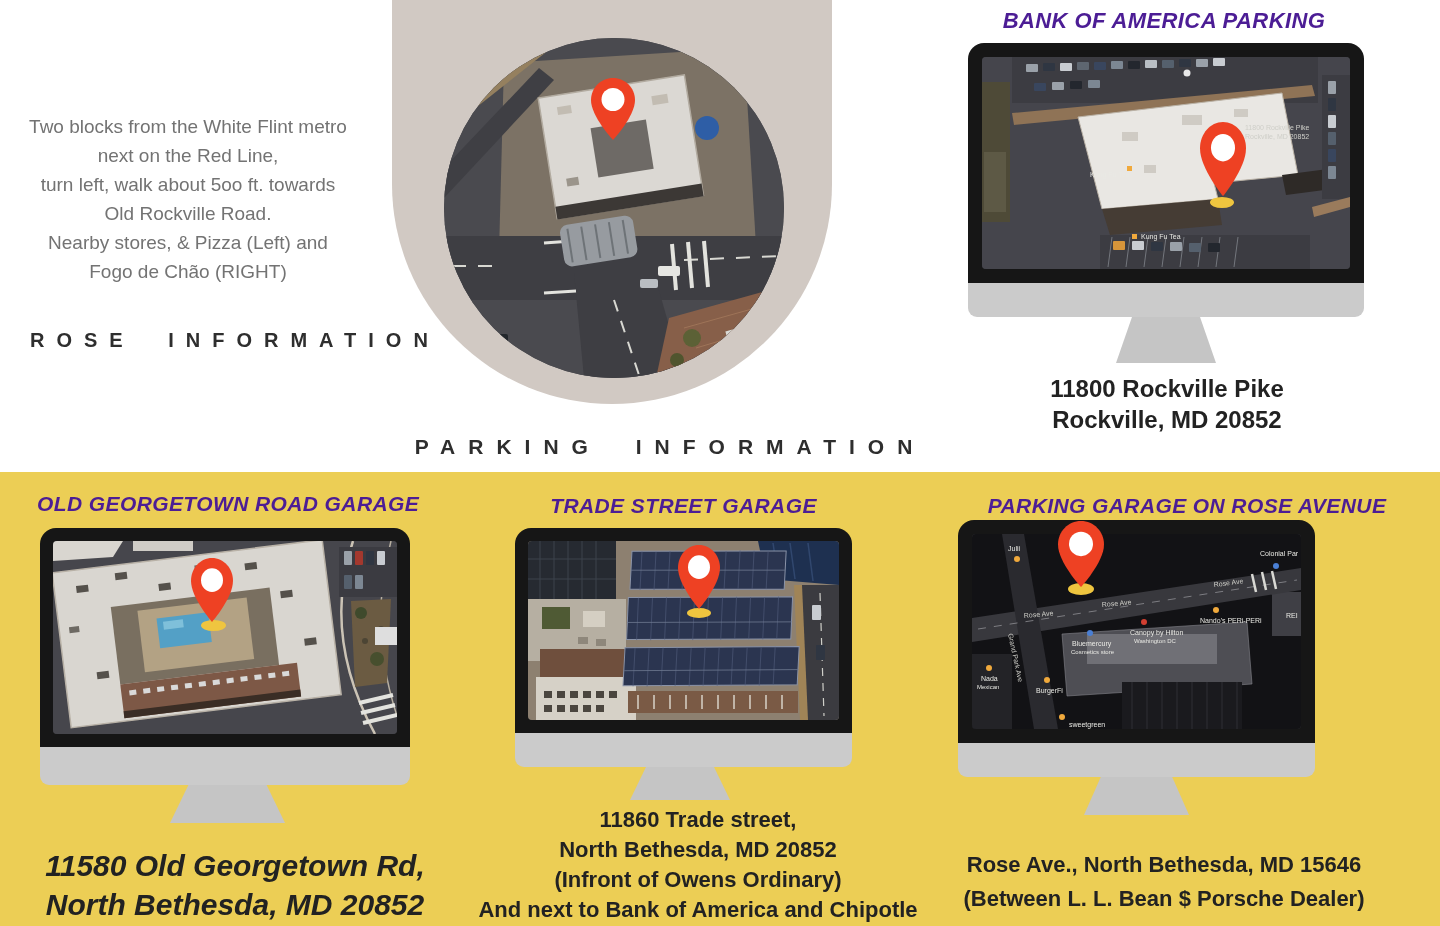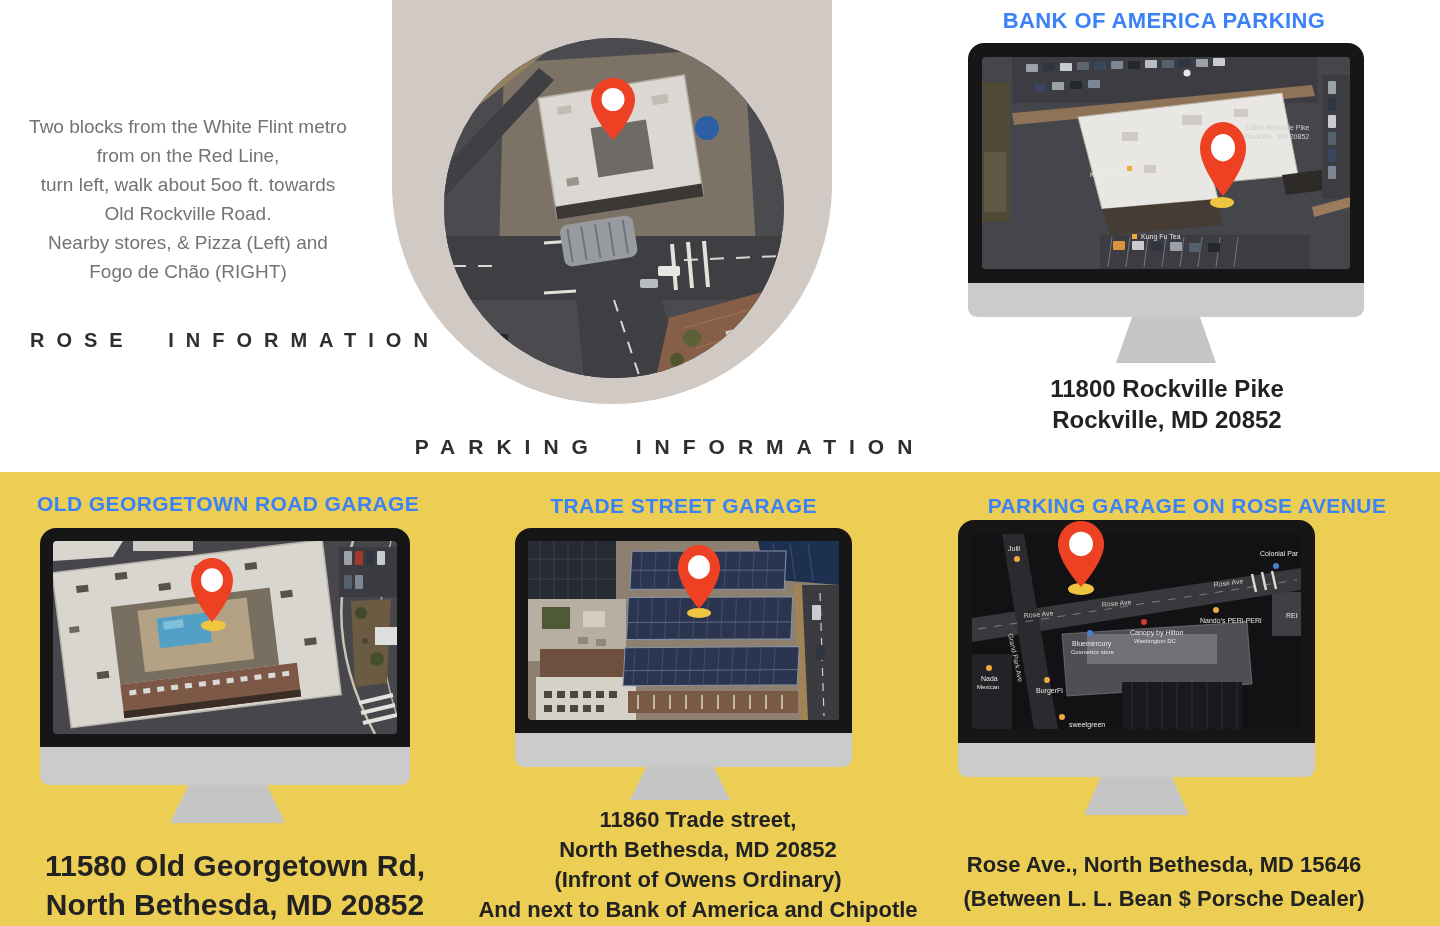--- a/index.html
+++ b/index.html
@@ -8,21 +8,21 @@
   .abs{position:absolute;}
   
   .beige-arch{left:392px;top:0;width:440px;height:404px;background:#d1c9c3;
               border-radius:0 0 220px 220px;z-index:1;}
   .photo-circle{left:444px;top:38px;width:340px;height:340px;border-radius:50%;
                 overflow:hidden;z-index:2;background:#4a4a4f;}
   
   .metro-par{left:8px;top:112px;width:360px;text-align:center;font-size:19px;line-height:29px;
              color:#737373;z-index:3;}
   .big-head{font-weight:800;color:#2e2e2e;letter-spacing:12px;word-spacing:16px;font-size:20px;z-index:3;}
-  .card-title{font-weight:700;font-size:21px;letter-spacing:.4px;color:#3b82f6;z-index:3;white-space:nowrap;}
+  .card-title{font-weight:700;font-size:21px;letter-spacing:.4px;color:#4c1d95;z-index:3;white-space:nowrap;font-style:italic;}
   .address{font-weight:700;color:#222;z-index:3;}
   
   .yellow-band{left:0;top:472px;width:1440px;height:454px;background:#ecce55;z-index:0;}
   
   .bezel{background:#161616;border-radius:16px 16px 0 0;z-index:2;}
   .screen{overflow:hidden;border-radius:4px;z-index:2;background:#3a3a3e;}
   .chin{background:#cbcbcb;border-radius:0 0 9px 9px;z-index:2;}
   .neck{background:#c5c5c5;clip-path:polygon(16% 0,84% 0,100% 100%,0 100%);z-index:2;}
   
   .pin{position:absolute;z-index:10;}
@@ -33,21 +33,21 @@
 </style>
 </head>
 <body>
 
 <div class="canvas">
 
   <div class="abs yellow-band"></div>
 
   <div class="abs metro-par">
     <div>Two blocks from the White Flint metro</div>
-    <div>from on the Red Line,</div>
+    <div>next on the Red Line,</div>
     <div>turn left, walk about 5oo ft. towards</div>
     <div>Old Rockville Road.</div>
     <div>Nearby stores, &amp; Pizza (Left) and</div>
     <div>Fogo de Chão (RIGHT)</div>
   </div>
   <div class="abs big-head" style="left:30px;top:329px;">ROSE INFORMATION</div>
 
   <div class="abs beige-arch"></div>
   <div class="abs photo-circle">
     <svg width="340" height="340" viewBox="0 0 340 340">
@@ -270,21 +270,21 @@
       </g>
     </svg>
   </div>
   <div class="pin-shadow" style="left:201px;top:620px;width:25px;height:11px;"></div>
   <svg class="pin" style="left:191px;top:558px;width:42px;height:64px;" viewBox="0 0 44 62" preserveAspectRatio="none">
     <path d="M22 0C9.8 0 0 9.9 0 22.1 0 38.7 22 62 22 62 22 62 44 38.7 44 22.1 44 9.9 34.2 0 22 0Z" fill="#ee4123"></path>
     <circle cx="22" cy="21.5" r="11.5" fill="#ffffff"></circle>
   </svg>
   <div class="abs chin" style="left:40px;top:747px;width:370px;height:38px;"></div>
   <div class="abs neck" style="left:170px;top:785px;width:115px;height:38px;"></div>
-  <div class="abs address" style="left:15px;top:846px;width:440px;text-align:center;font-size:30px;line-height:39px;">
+  <div class="abs address" style="left:15px;top:846px;width:440px;text-align:center;font-size:30px;line-height:39px;font-style:italic;">
     <div>11580 Old Georgetown Rd,</div>
     <div>North Bethesda, MD 20852</div>
   </div>
 
   <div class="abs card-title" style="left:515px;top:494px;width:337px;text-align:center;">TRADE STREET GARAGE</div>
   <div class="abs bezel" style="left:515px;top:528px;width:337px;height:205px;"></div>
   <div class="abs screen" style="left:528px;top:541px;width:311px;height:179px;">
     <svg width="311" height="179" viewBox="0 0 311 179">
       <rect width="311" height="179" fill="#8d8070"></rect>
       <rect x="0" y="0" width="88" height="58" fill="#262a31"></rect>

